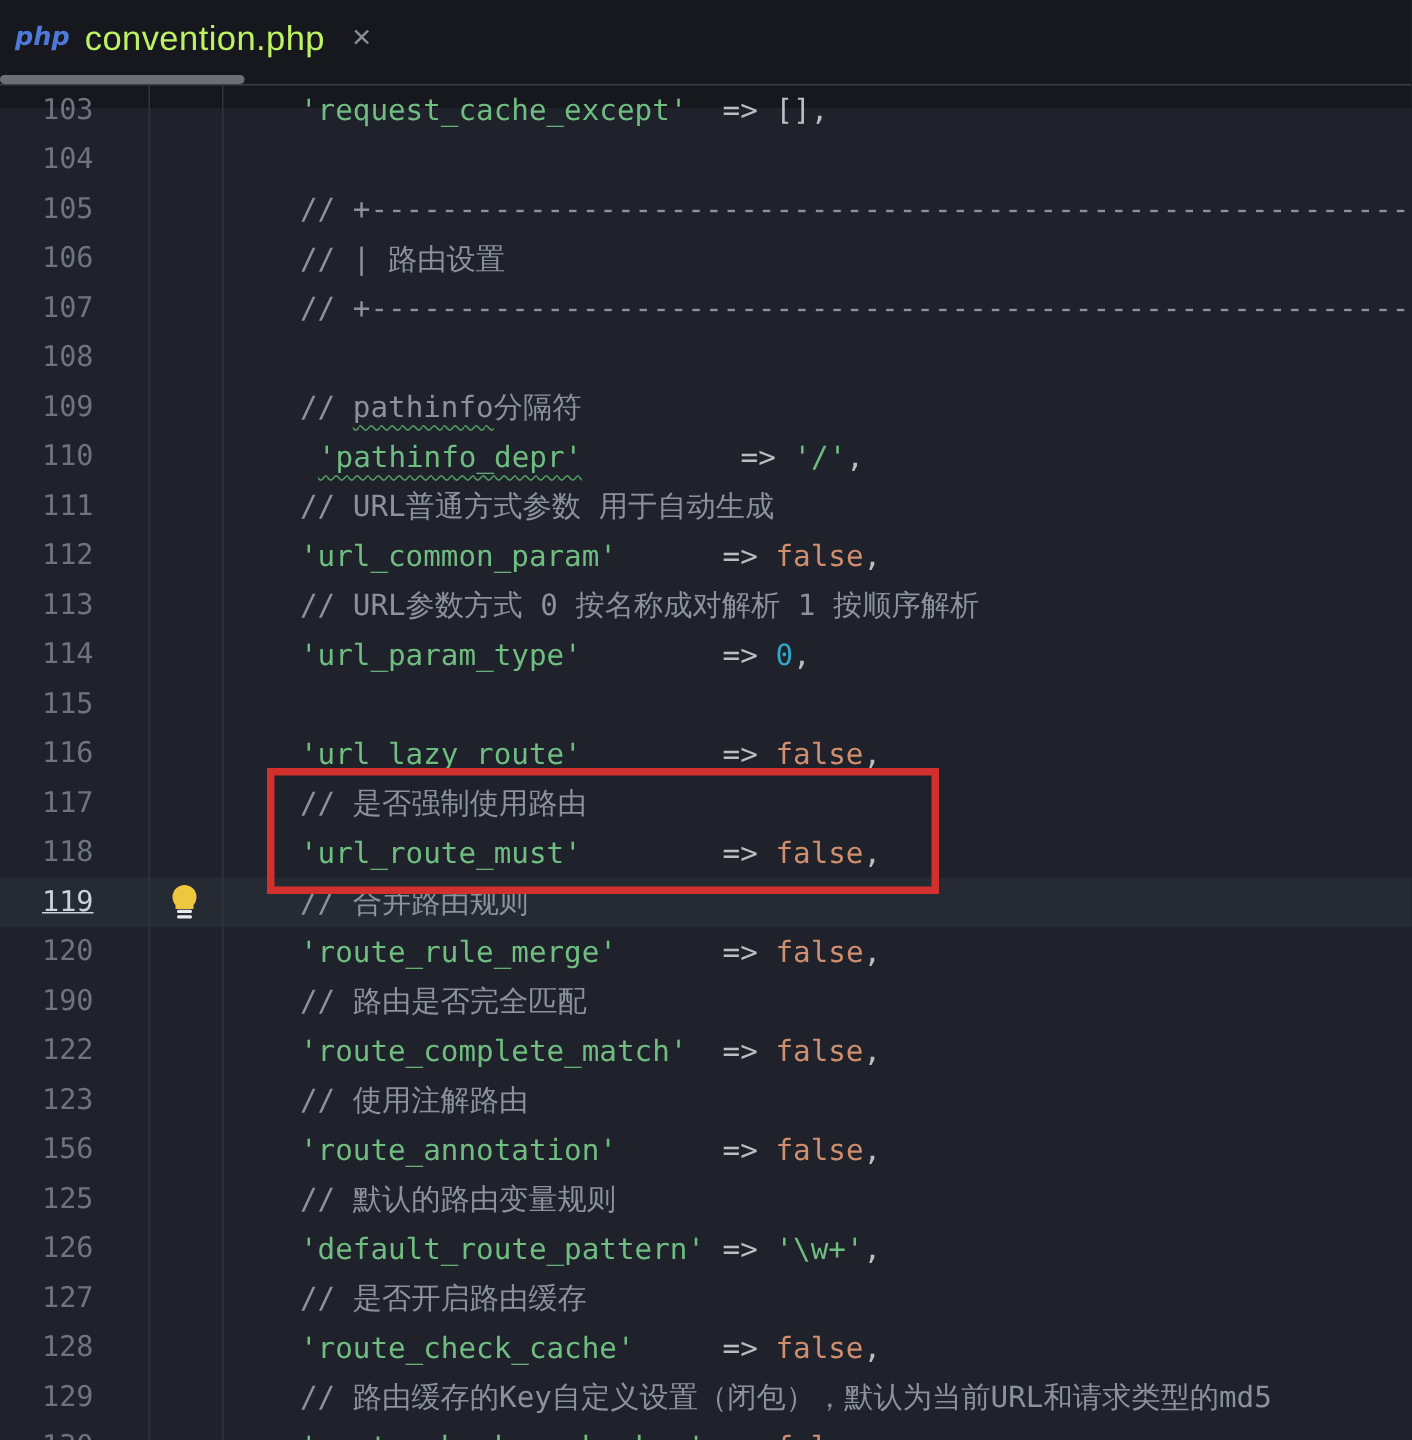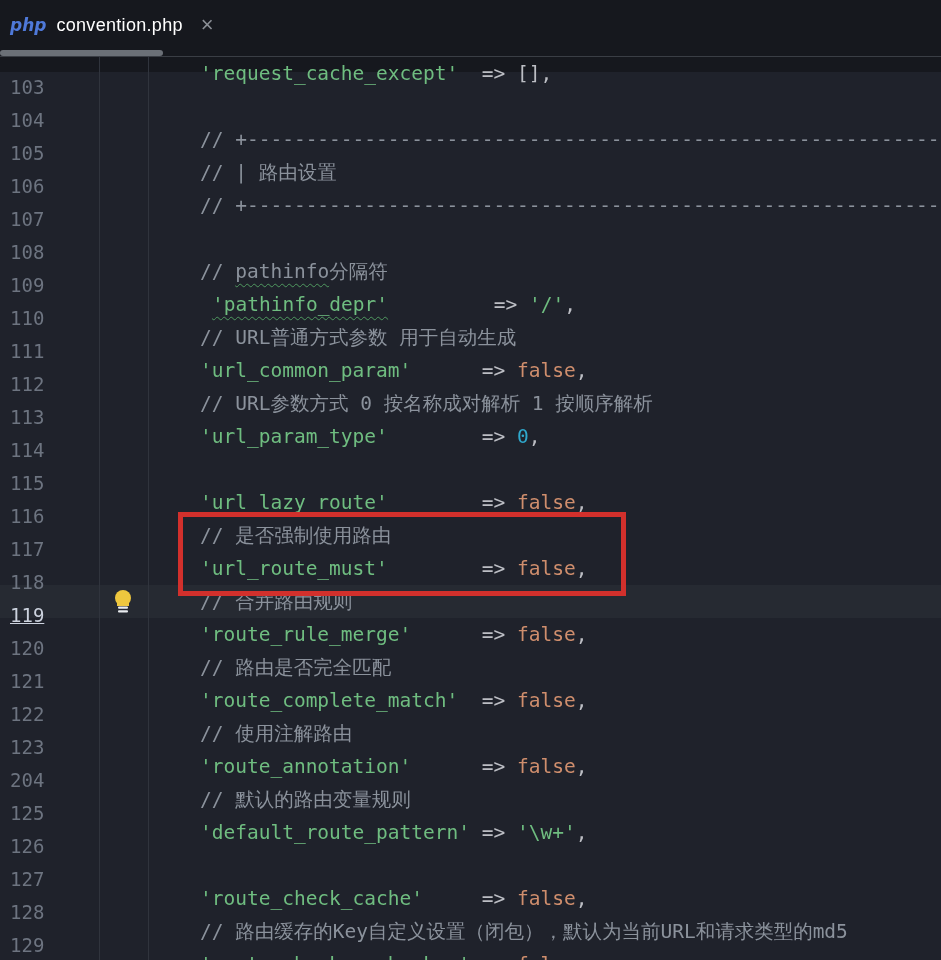--- a/index.html
+++ b/index.html
@@ -12,39 +12,39 @@
   }
   .tab {
     display:inline-flex; align-items:center; height:50px; padding:0 16px 0 10px;
     cursor:pointer;
   }
   .php-icon {
     font-family:"DejaVu Sans", sans-serif;
     font-style:italic; font-weight:bold; font-size:17px; color:#4f79d9;
     margin-right:10px; letter-spacing:0px;
   }
-  .tab-label { font-size:18px; color:#ffffff; letter-spacing:0.3px; }
+  .tab-label { font-size:23px; color:#bef264; letter-spacing:0.3px; }
   .tab-close { font-size:22px; color:#8a8e95; margin-left:18px; line-height:1; cursor:pointer; }
   .tabbar-scroll-thumb {
     position:absolute; left:0; top:50px; width:163px; height:6px;
     background:#6b7077; border-radius:3px;
   }
   .editor-top-border {
     position:absolute; left:0; top:56px; width:941px; height:1px;
     background:#3a3e45; z-index:6;
   }
 
   
   .editor { position:absolute; left:0; top:57px; width:941px; height:903px; overflow:hidden; }
   .line { display:flex; height:33px; width:1200px; }
   .line.current { background:#262a32; }
   .ln {
-    flex:0 0 99px; padding-left:10px;
+    flex:0 0 99px; padding-left:28px;
     font-family:"DejaVu Sans Mono","Liberation Mono",monospace;
-    font-size:19px; line-height:33px; color:#6d7480;margin-top:14px;
+    font-size:19px; line-height:33px; color:#6d7480;
   }
   .line.current .ln { color:#ccd2de;text-decoration:underline; }
   .gutter { flex:0 0 49px; position:relative; }
   .bulb-wrap { position:absolute; left:14px; top:4px; }
   .code {
     flex:1 1 auto; white-space:pre;
     font-family:"DejaVu Sans Mono","Liberation Mono",monospace;
     font-size:19.5px; line-height:33px; padding-left:5px;
   }
   
@@ -174,53 +174,53 @@
             </svg></span>
         </div>
         <div class="code"><span class="tk-w">    </span><span class="tk-cm">// 合并路由规则</span></div>
       </div>
       <div class="line">
         <div class="ln">120</div>
         <div class="gutter"></div>
         <div class="code"><span class="tk-w">    </span><span class="tk-s">'route_rule_merge'</span><span class="tk-p">      =&gt; </span><span class="tk-kw">false</span><span class="tk-p">,</span></div>
       </div>
       <div class="line">
-        <div class="ln">121</div>
+        <div class="ln">190</div>
         <div class="gutter"></div>
         <div class="code"><span class="tk-w">    </span><span class="tk-cm">// 路由是否完全匹配</span></div>
       </div>
       <div class="line">
         <div class="ln">122</div>
         <div class="gutter"></div>
         <div class="code"><span class="tk-w">    </span><span class="tk-s">'route_complete_match'</span><span class="tk-p">  =&gt; </span><span class="tk-kw">false</span><span class="tk-p">,</span></div>
       </div>
       <div class="line">
         <div class="ln">123</div>
         <div class="gutter"></div>
         <div class="code"><span class="tk-w">    </span><span class="tk-cm">// 使用注解路由</span></div>
       </div>
       <div class="line">
-        <div class="ln">204</div>
+        <div class="ln">156</div>
         <div class="gutter"></div>
         <div class="code"><span class="tk-w">    </span><span class="tk-s">'route_annotation'</span><span class="tk-p">      =&gt; </span><span class="tk-kw">false</span><span class="tk-p">,</span></div>
       </div>
       <div class="line">
         <div class="ln">125</div>
         <div class="gutter"></div>
         <div class="code"><span class="tk-w">    </span><span class="tk-cm">// 默认的路由变量规则</span></div>
       </div>
       <div class="line">
         <div class="ln">126</div>
         <div class="gutter"></div>
         <div class="code"><span class="tk-w">    </span><span class="tk-s">'default_route_pattern'</span><span class="tk-p"> =&gt; </span><span class="tk-s">'\w+'</span><span class="tk-p">,</span></div>
       </div>
       <div class="line">
         <div class="ln">127</div>
         <div class="gutter"></div>
-        <div class="code"><span class="tk-w">    </span></div>
+        <div class="code"><span class="tk-w">    </span><span class="tk-cm">// 是否开启路由缓存</span></div>
       </div>
       <div class="line">
         <div class="ln">128</div>
         <div class="gutter"></div>
         <div class="code"><span class="tk-w">    </span><span class="tk-s">'route_check_cache'</span><span class="tk-p">     =&gt; </span><span class="tk-kw">false</span><span class="tk-p">,</span></div>
       </div>
       <div class="line">
         <div class="ln">129</div>
         <div class="gutter"></div>
         <div class="code"><span class="tk-w">    </span><span class="tk-cm">// 路由缓存的Key自定义设置（闭包），默认为当前URL和请求类型的md5</span></div>

